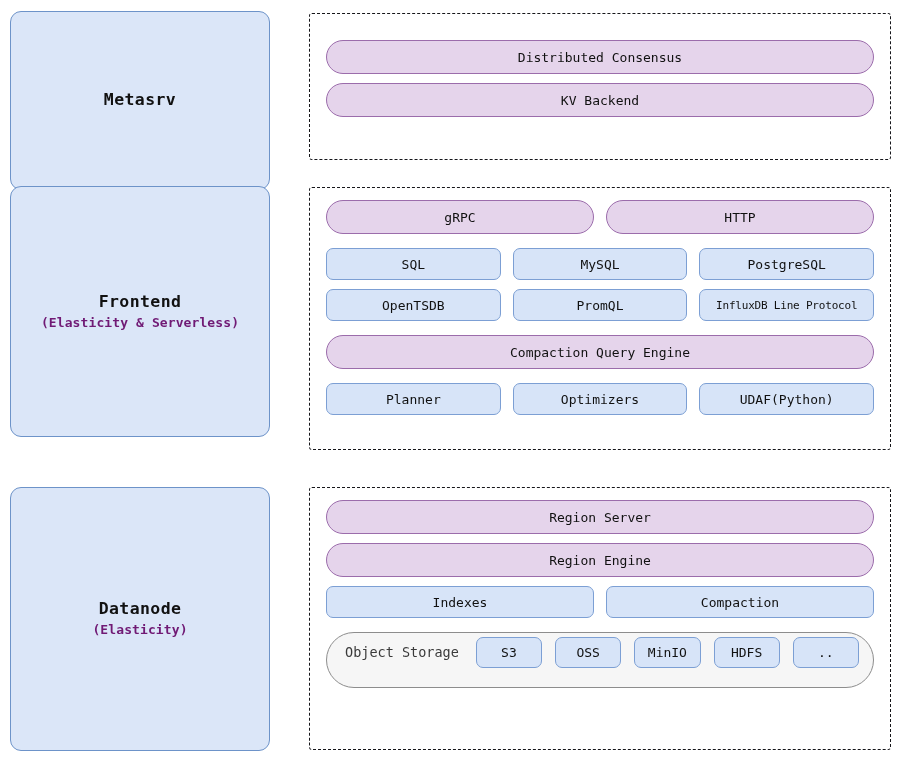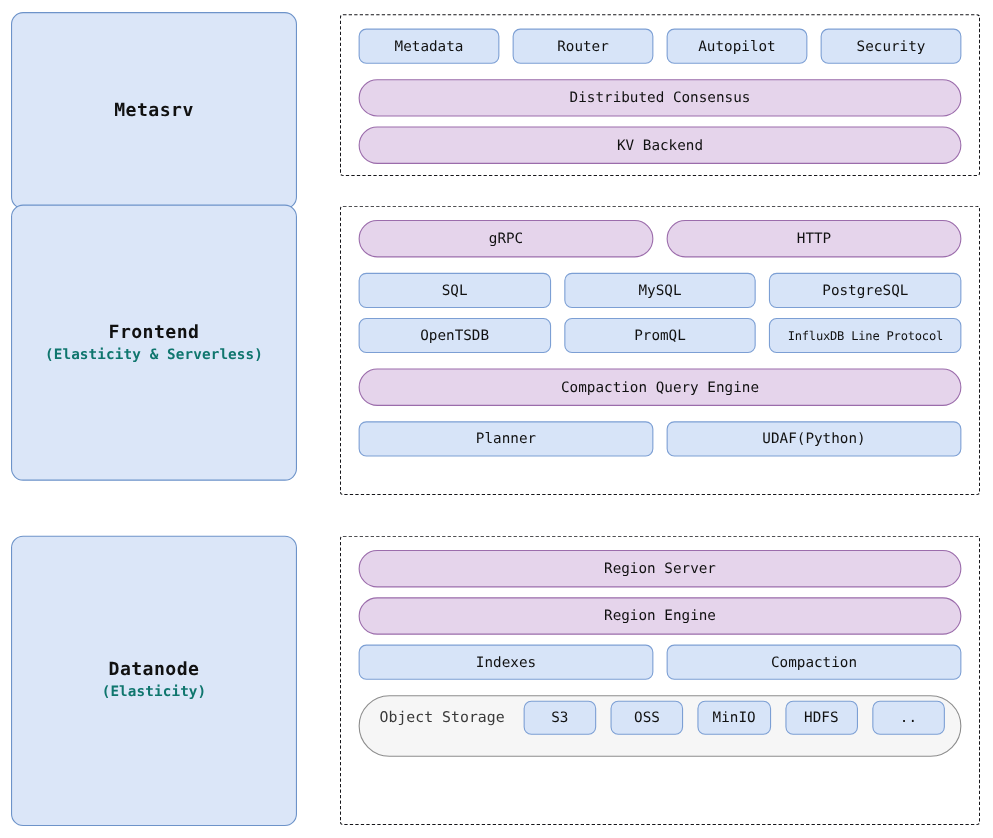--- a/index.html
+++ b/index.html
@@ -45,21 +45,21 @@
   .role-panel .role-title {
     font-size: 16.5px;
     font-weight: bold;
     letter-spacing: 0.4px;
     color: #111111;
     line-height: 1.35;
   }
   .role-panel .role-sub {
     font-size: 13px;
     font-weight: bold;
-    color: #0f766e;
+    color: #701a75;
     line-height: 1.5;
     letter-spacing: 0.1px;
   }
 
   
   .group {
     position: absolute;
     box-sizing: border-box;
     left: 309px;
     width: 582px;
@@ -151,26 +151,20 @@
 
     <div class="role-panel" style="top:487px;height:264px;">
       <div class="role-title">Datanode</div>
       <div class="role-sub">(Elasticity)</div>
     </div>
 
   </div>
 
   <div class="group" style="top:13px;height:147px;">
 
-    <div class="row">
-      <div class="node blue">Metadata</div>
-      <div class="node blue">Router</div>
-      <div class="node blue">Autopilot</div>
-      <div class="node blue">Security</div>
-    </div>
 
     <div class="row gap-lg">
       <div class="node purple">Distributed Consensus</div>
     </div>
 
     <div class="row">
       <div class="node purple">KV Backend</div>
     </div>
 
   </div>
@@ -193,20 +187,21 @@
       <div class="node blue">PromQL</div>
       <div class="node blue tight">InfluxDB Line Protocol</div>
     </div>
 
     <div class="row gap-lg">
       <div class="node purple">Compaction Query Engine</div>
     </div>
 
     <div class="row gap-lg">
       <div class="node blue">Planner</div>
+      <div class="node blue">Optimizers</div>
       <div class="node blue">UDAF(Python)</div>
     </div>
 
   </div>
 
   <div class="group" style="top:487px;height:263px;">
 
     <div class="row">
       <div class="node purple">Region Server</div>
     </div>

